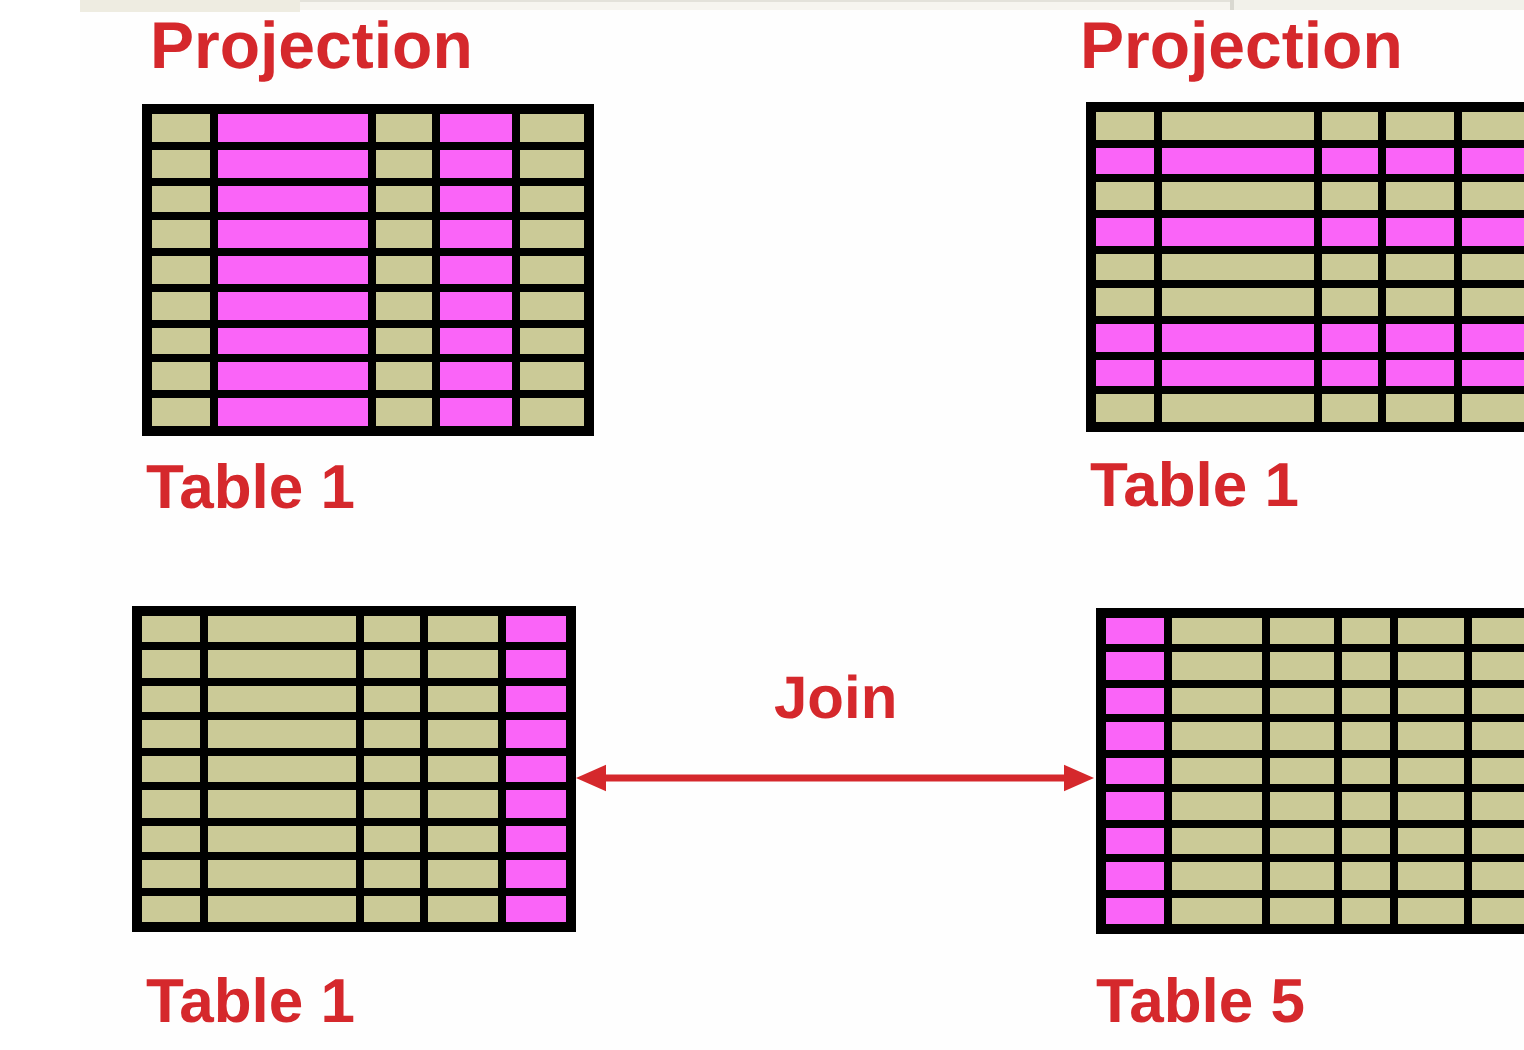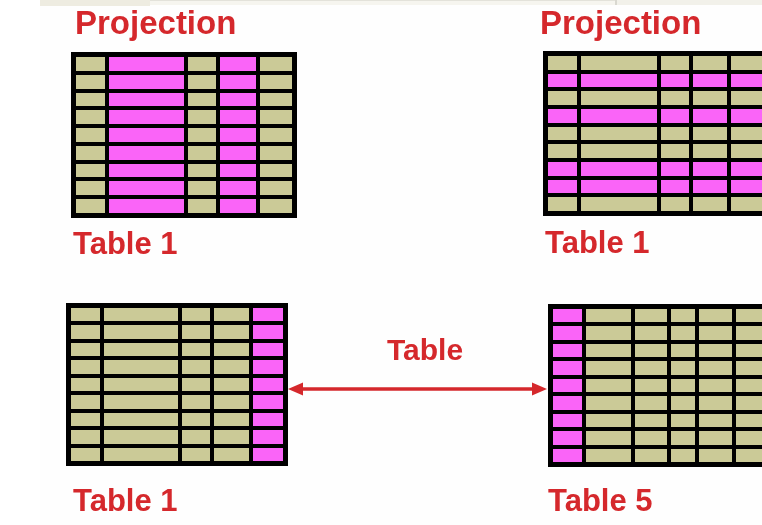--- a/index.html
+++ b/index.html
@@ -260,21 +260,21 @@
       <div class="cell" style="background: rgb(203, 202, 151);"></div>
       <div class="cell" style="background: rgb(250, 100, 248);"></div>
       <div class="cell" style="background: rgb(203, 202, 151);"></div>
       <div class="cell" style="background: rgb(203, 202, 151);"></div>
       <div class="cell" style="background: rgb(203, 202, 151);"></div>
       <div class="cell" style="background: rgb(203, 202, 151);"></div>
       <div class="cell" style="background: rgb(203, 202, 151);"></div>
     </div>
   <div class="caption" style="left:508px; top:485px;">Table 5</div>
 
-  <div class="join-label" style="left:347px; top:335px;">Table</div>
+  <div class="join-label" style="left:347px; top:335px;">Join</div>
   <svg class="arrow" style="left:247px; top:380px;" width="261" height="18" viewBox="0 0 261 18" aria-hidden="true">
     <line x1="13" y1="9" x2="248" y2="9"></line>
     <path d="M1,9 L16,2.4 L16,15.6 Z"></path>
     <path d="M260,9 L245,2.4 L245,15.6 Z"></path>
   </svg>
 
   <div class="bottom-strip strip-a"></div>
   <div class="bottom-strip strip-b"></div>
   <div class="bottom-strip strip-c"></div>
 

